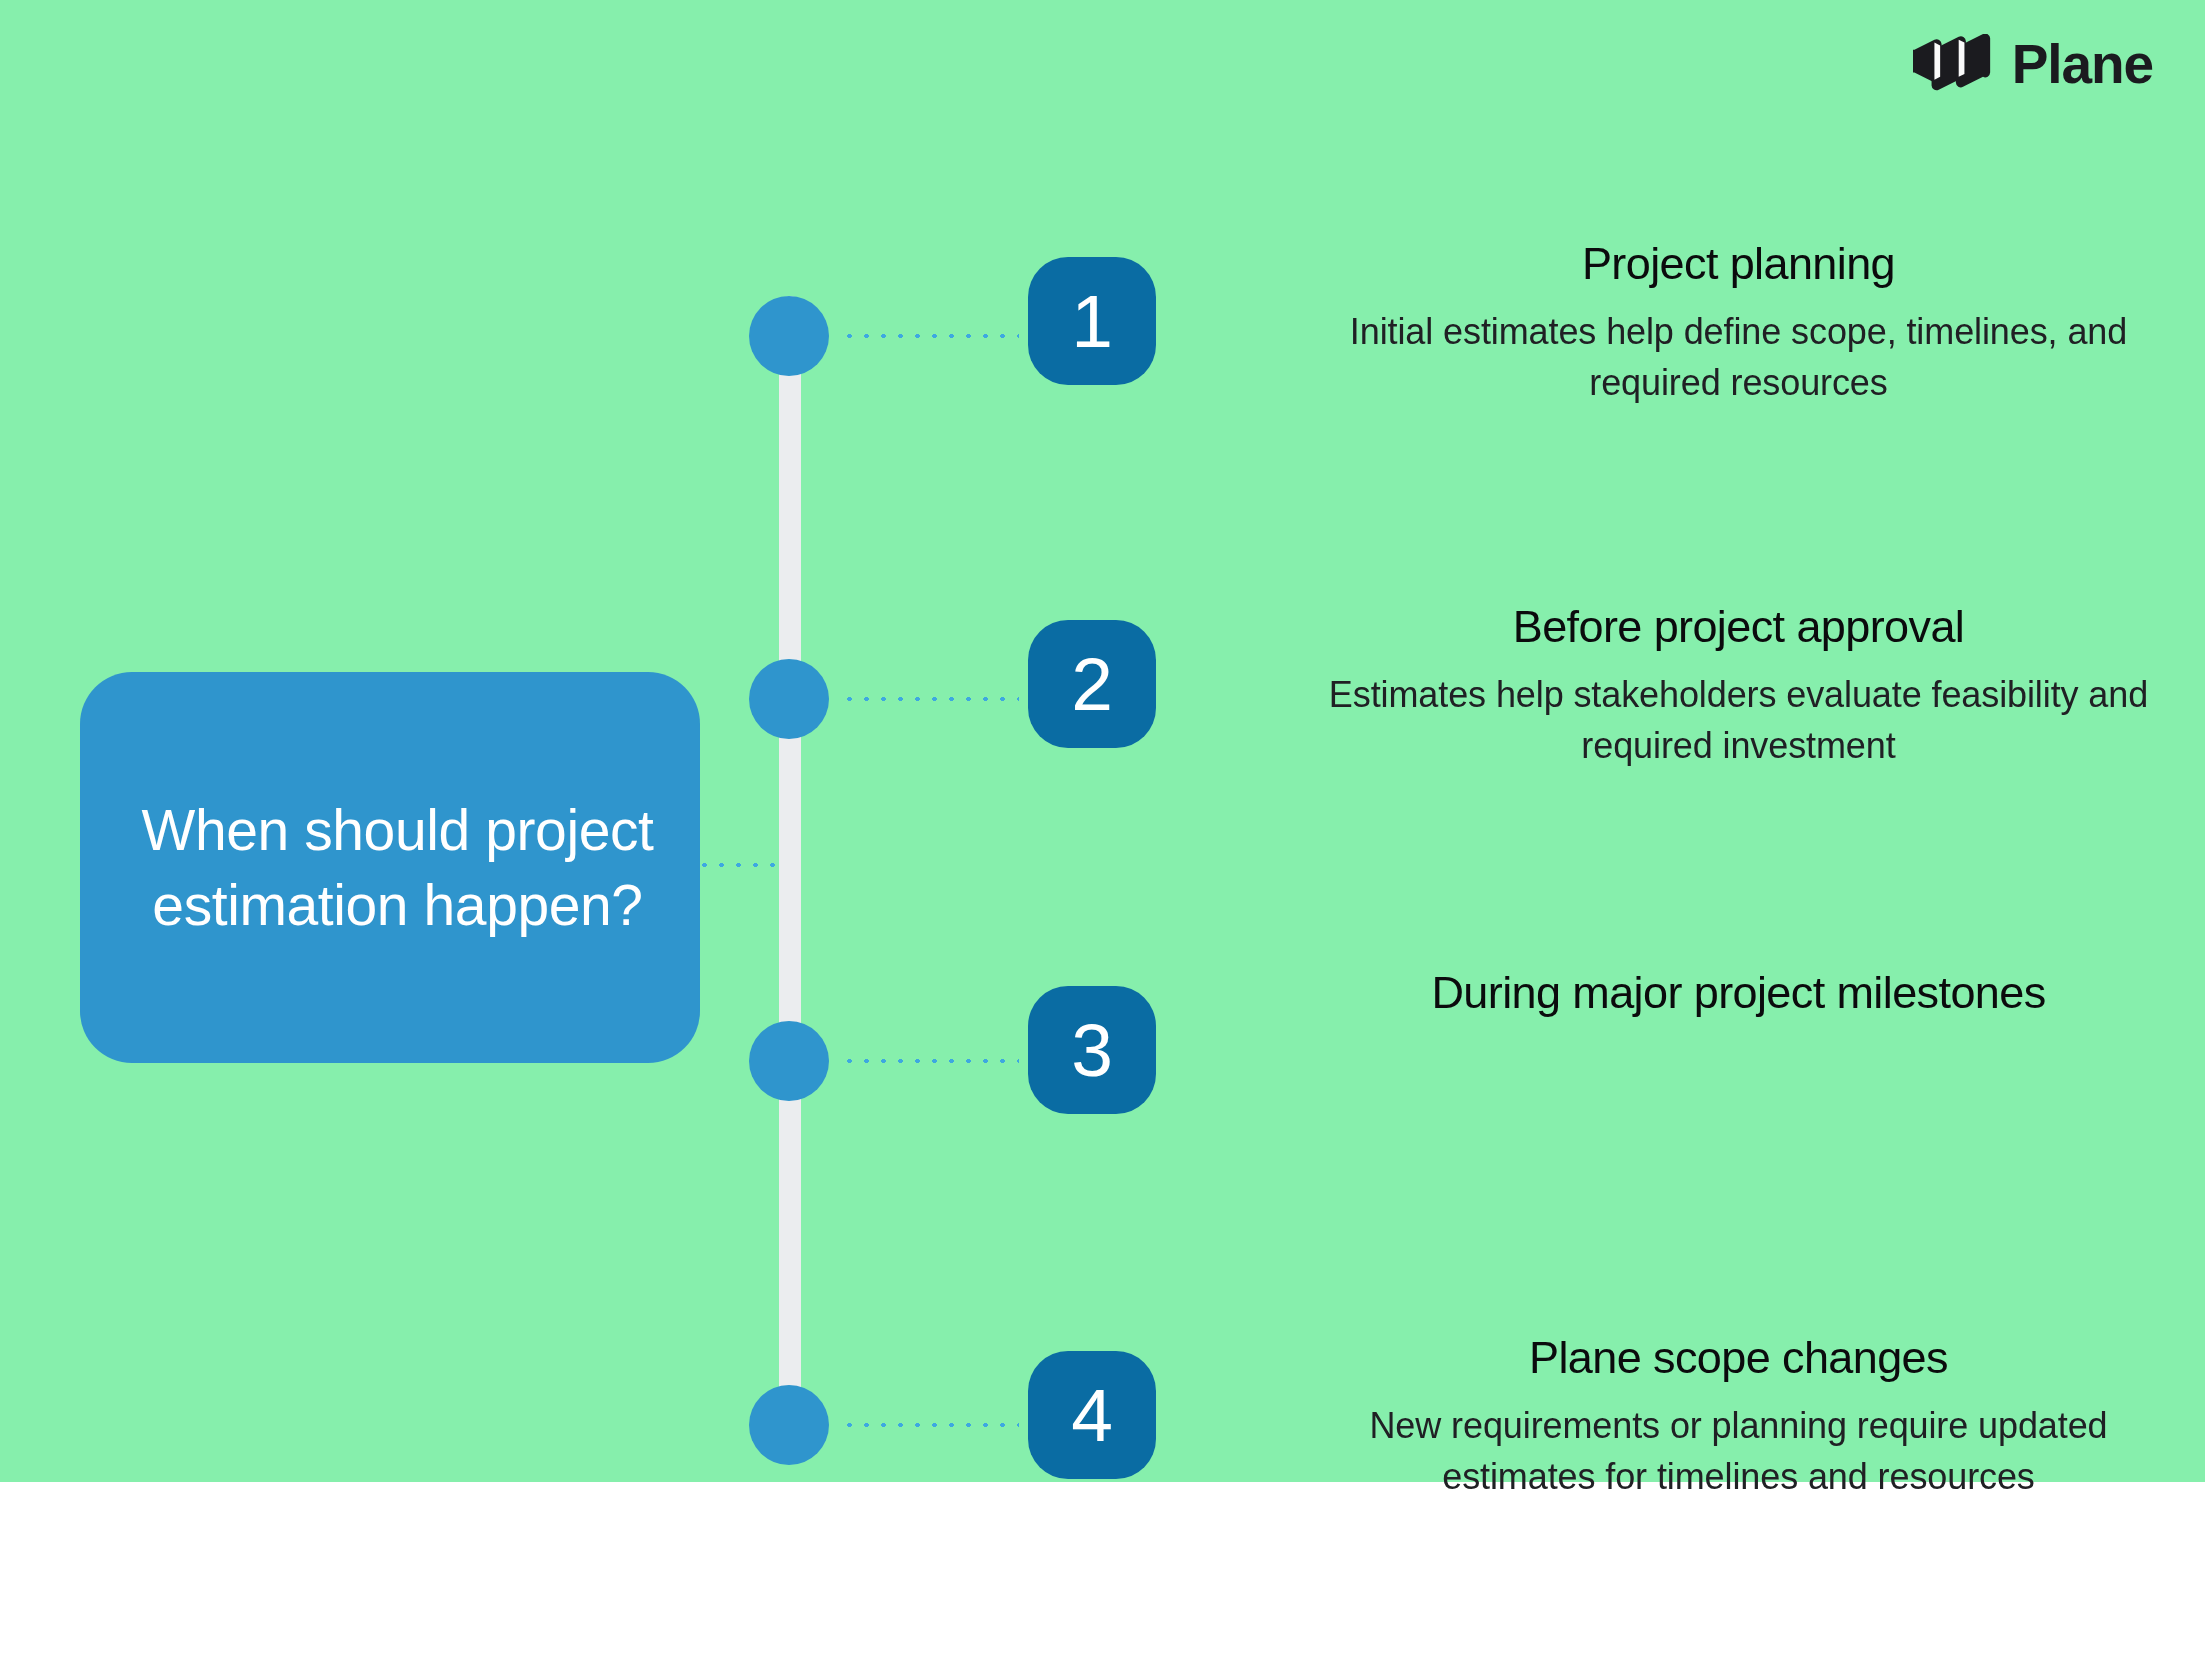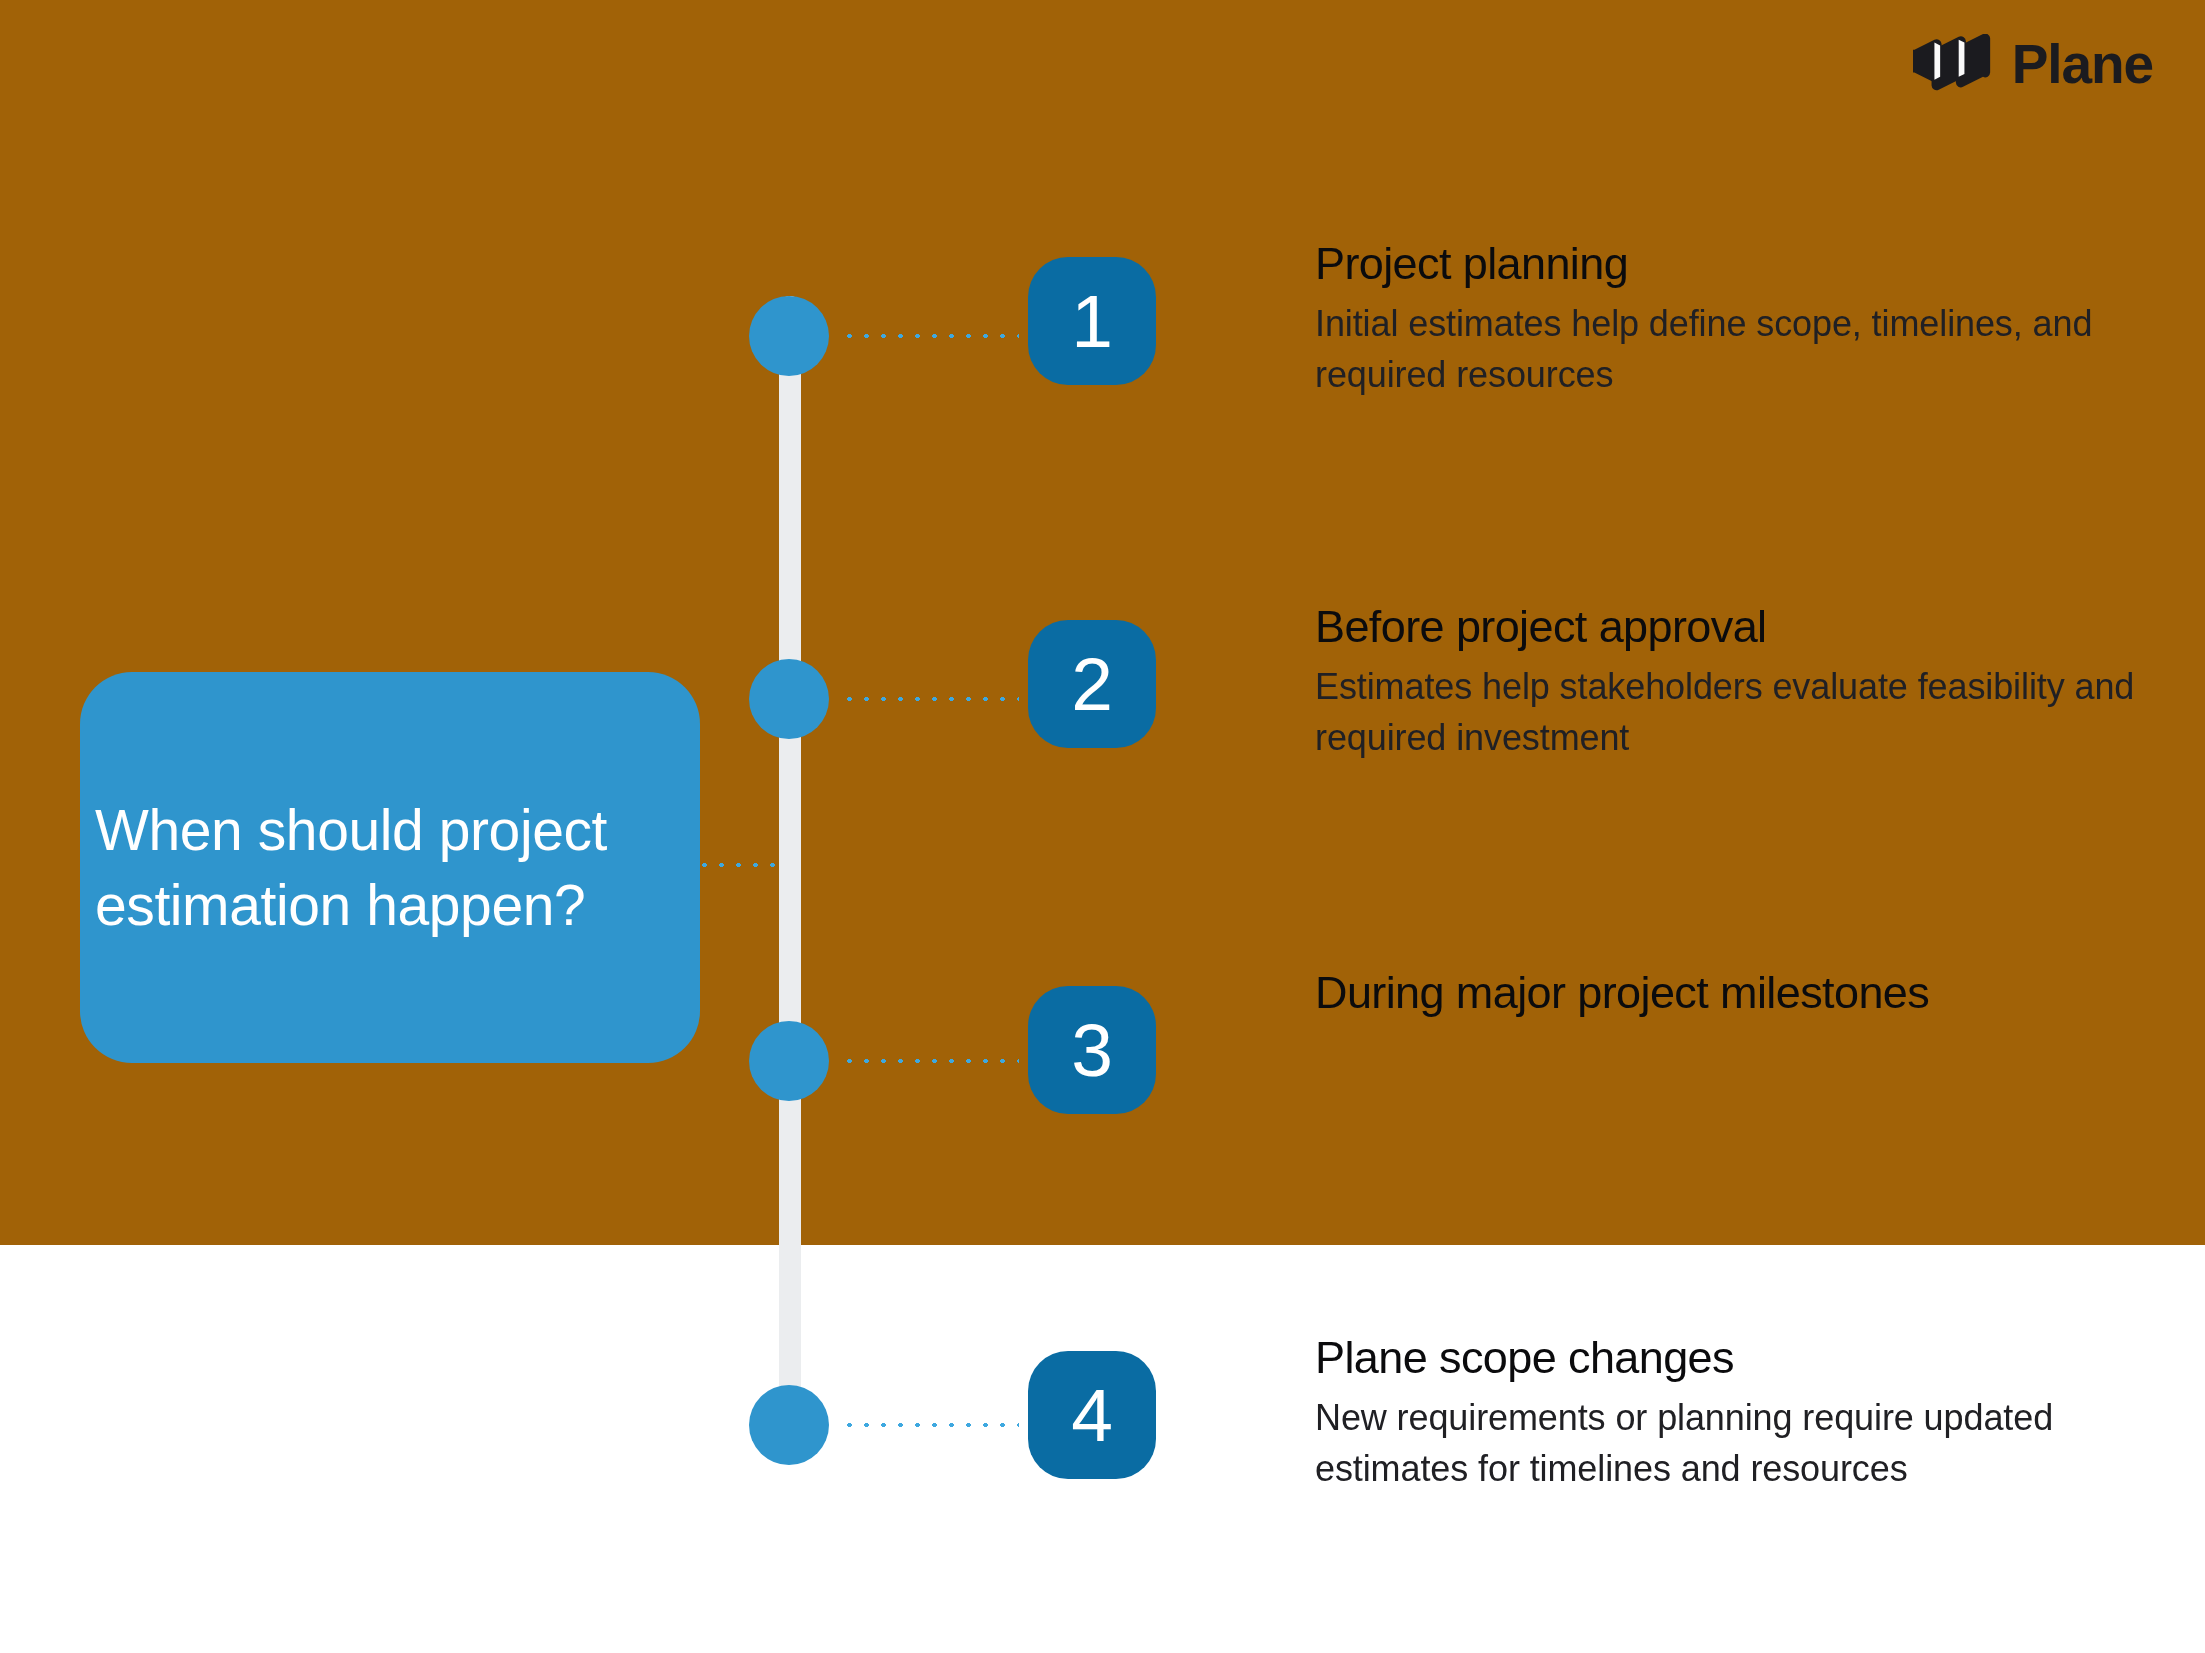--- a/index.html
+++ b/index.html
@@ -2,21 +2,21 @@
 <html style="font-size:11.5px"><head>
 <meta charset="utf-8">
 <style>
   * { margin:0; padding:0; box-sizing:border-box; }
   html, body {
     width:2205px; height:1654px;
     background:#ffffff;
     font-family:"Liberation Sans","DejaVu Sans",sans-serif;
     overflow:hidden;
   }
-  #canvas { position:relative; width:2205px; height:1245px; background:#a16207; }
+  #canvas { position:relative; width:2205px; height:1482px; background:#86efac;text-align:center; }
 
   
   .brand {
     position:absolute; top:34px; right:52px;
     display:flex; align-items:center; gap:18.7px;
   }
   .brand-mark { position:relative; width:80px; height:60px; }
   .brand-mark svg { display:block; width:80px; height:60px; }
   .brand-word {
     font-size:55px; font-weight:700; color:#1b1b1f;
@@ -85,21 +85,21 @@
     line-height:1;
     letter-spacing:0px;
   }
   .step-text { position:absolute; left:287px; width:847px; }
   .step-title {
     font-size:45px; font-weight:400; color:#0b0b0d;
     line-height:1.18; letter-spacing:-0.6px;
     white-space:nowrap;
   }
   .step-desc {
-    margin-top:8px;
+    margin-top:16px;
     font-size:36px; font-weight:400; color:#202024;
     line-height:1.42; letter-spacing:-0.1px;
   }
 </style>
 </head>
 <body>
 
 <div id="canvas">
 
   <div class="brand">

